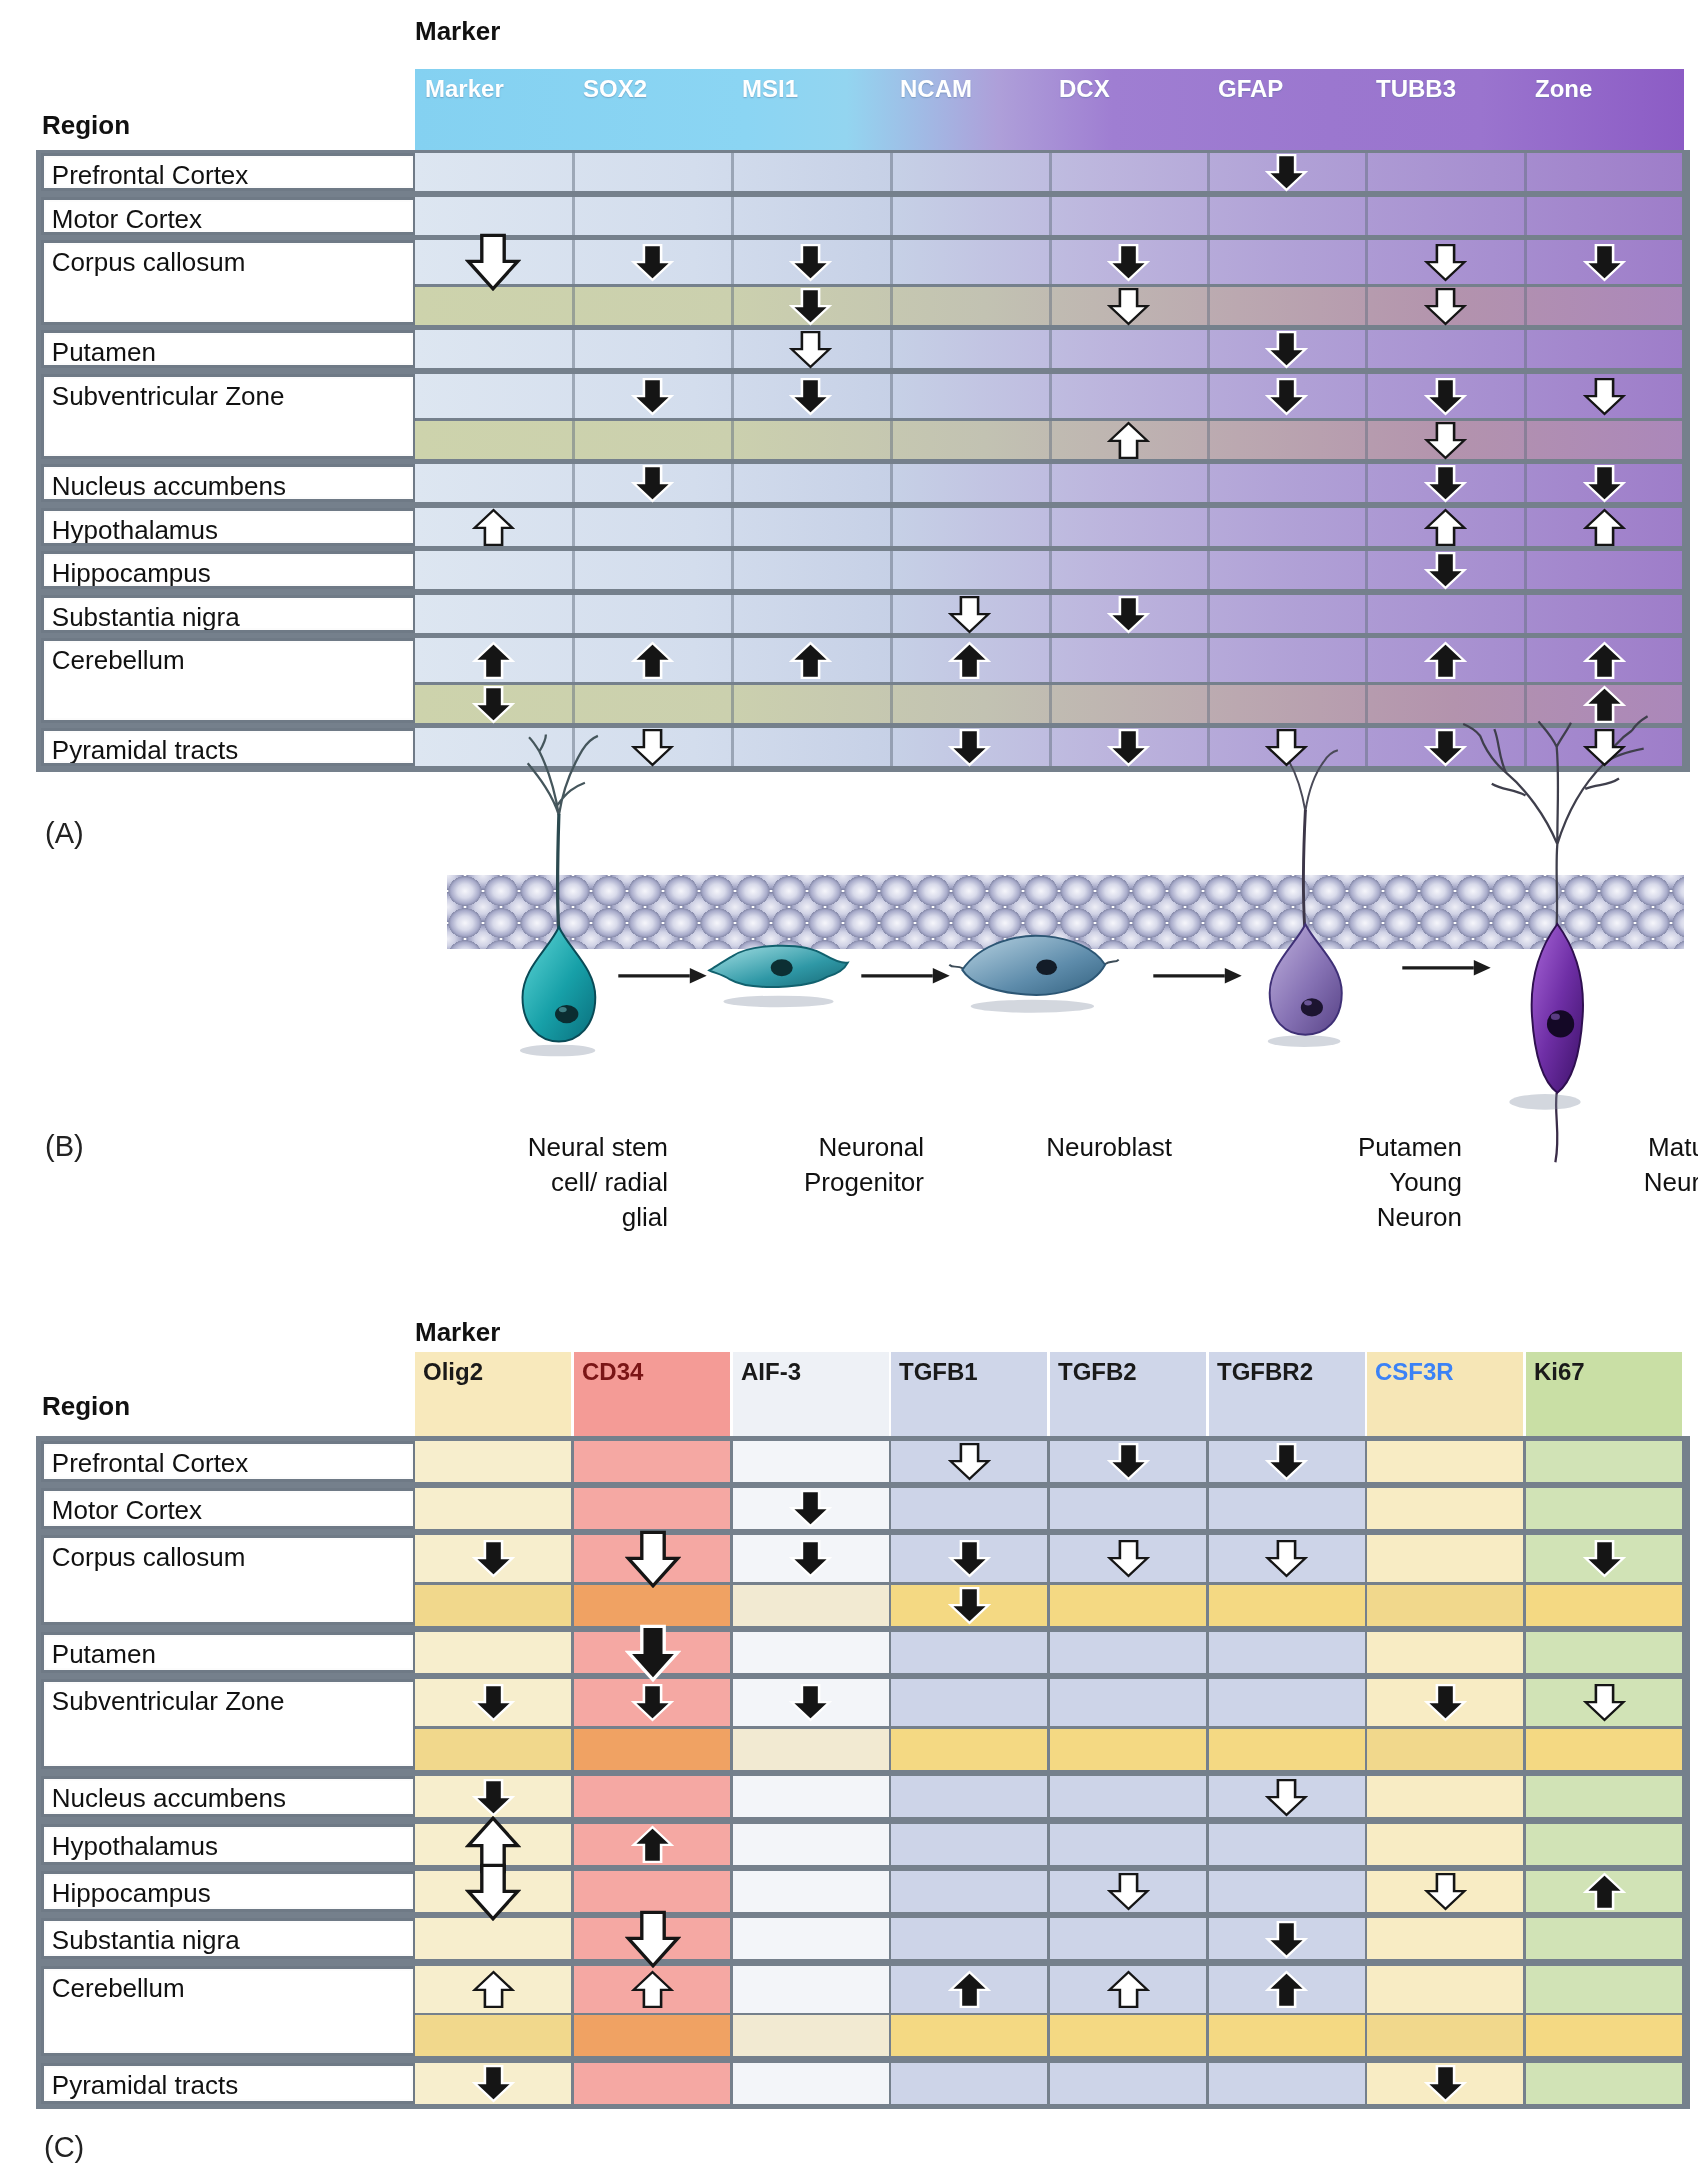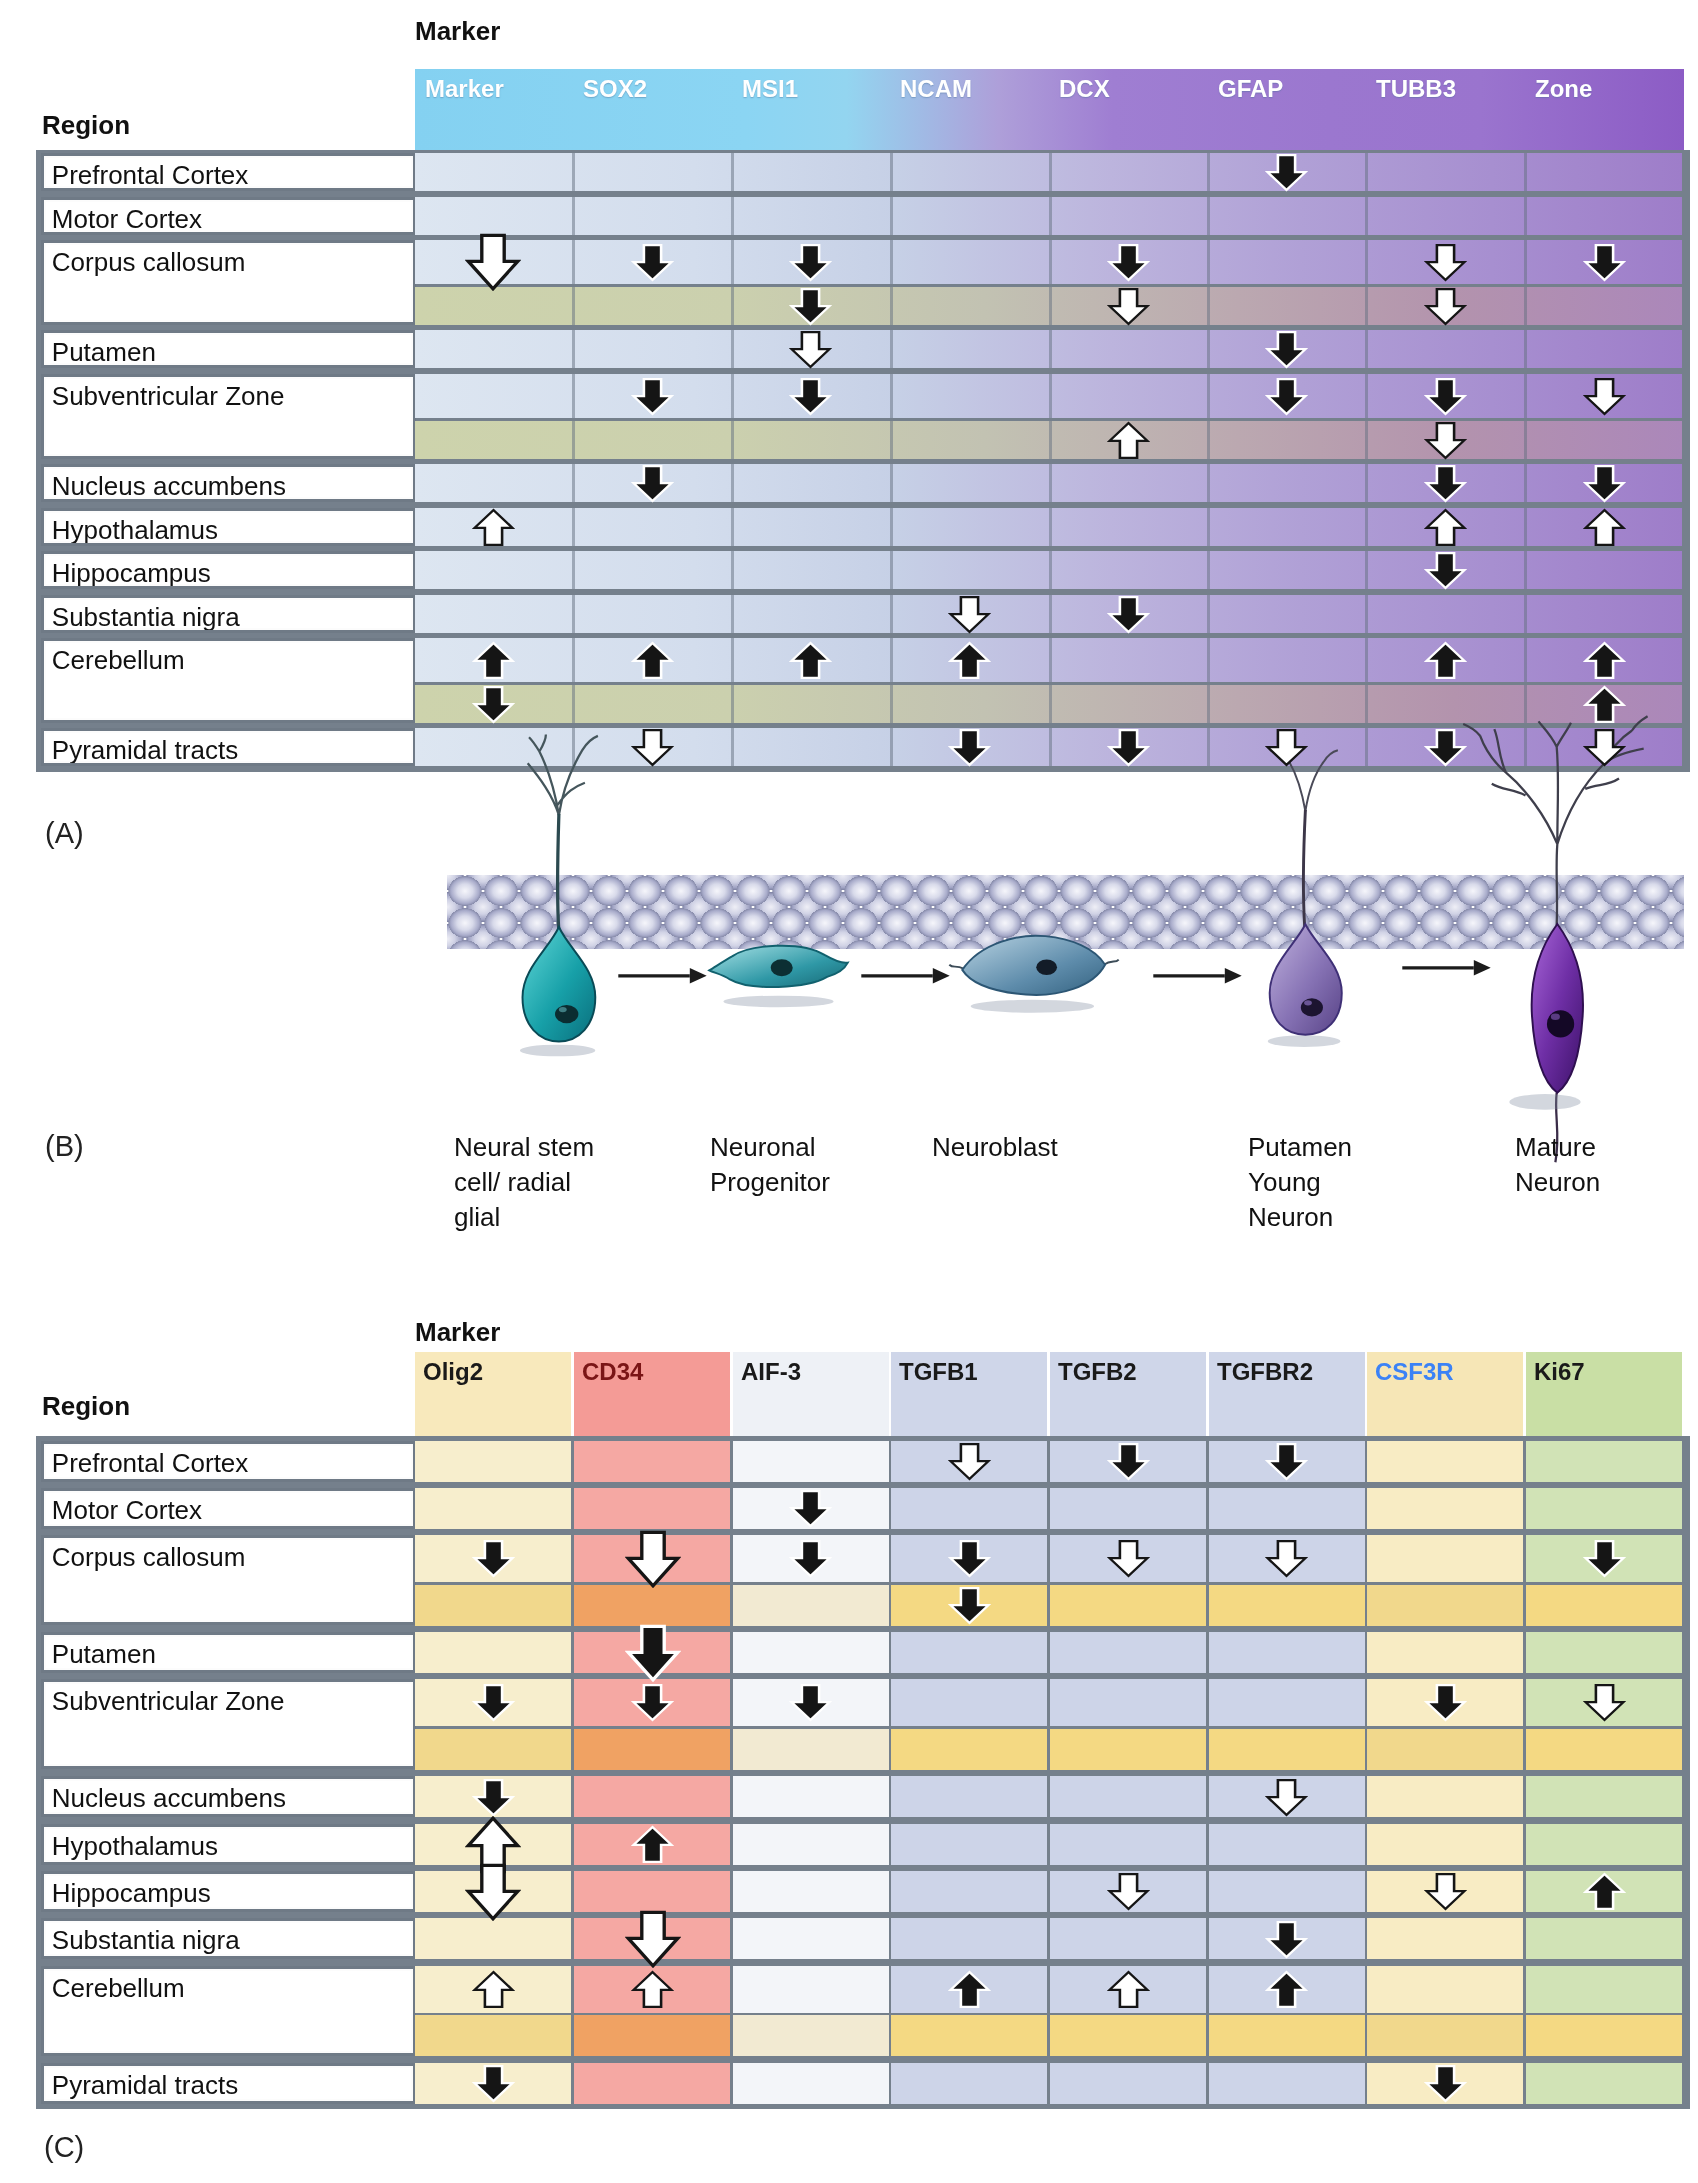--- a/index.html
+++ b/index.html
@@ -28,21 +28,21 @@
   .arrow{position:absolute;z-index:3;}
   .sphereBand{
     position:absolute;left:447px;top:875px;width:1237px;height:74px;z-index:0;
     background-image:
       radial-gradient(17.5px 15.6px at 18px 16px,#f6f6fb 0%,#d8daea 45%,#a8abca 80%,#888cab 94%,rgba(136,140,171,0) 95%),
       radial-gradient(17.5px 15.6px at 18px 16px,#efeff6 0%,#d0d2e5 45%,#a1a4c4 80%,#8185a6 94%,rgba(129,133,166,0) 95%);
     background-size:36px 32px,36px 32px;
     background-position:0 0,18px 16px;
   }
   .cellSvg{position:absolute;z-index:2;}
-  .stageLabel{position:absolute;font-size:26px;line-height:35px;color:#111;white-space:pre-line;z-index:2;}
+  .stageLabel{position:absolute;font-size:26px;line-height:35px;color:#111;white-space:pre-line;z-index:2;text-align:right;}
 </style>
 </head>
 <body>
 
 <div id="stage">
 
   <div>
     <div class="word" style="left:415px;top:15.6px;">Marker</div>
     <div class="word" style="left:42px;top:110px;">Region</div>
     <div class="hdrA" id="headerA"></div>
@@ -420,21 +420,21 @@
       <circle cx="224" cy="482" r="21" fill="#140826"></circle>
       <ellipse cx="216" cy="471" rx="7" ry="5" fill="#5a3b82"></ellipse>
     </svg>
 
     <div id="stageLabelsB">
         <div class="stageLabel" style="left: 454px; top: 1130px; width: 214px;">Neural stem
 cell/ radial
 glial</div>
         <div class="stageLabel" style="left: 710px; top: 1130px; width: 214px;">Neuronal
 Progenitor</div>
-        <div class="stageLabel" style="left: 932px; top: 1130px; width: 214px;">Neuroblast</div>
+        <div class="stageLabel" style="left: 958px; top: 1130px; width: 214px;">Neuroblast</div>
         <div class="stageLabel" style="left: 1248px; top: 1130px; width: 214px;">Putamen
 Young
 Neuron</div>
         <div class="stageLabel" style="left: 1515px; top: 1130px; width: 214px;">Mature
 Neuron</div>
       </div>
     <div class="panel-letter" style="left:45px;top:1130px;">(B)</div>
   </div>
 
   <div>

